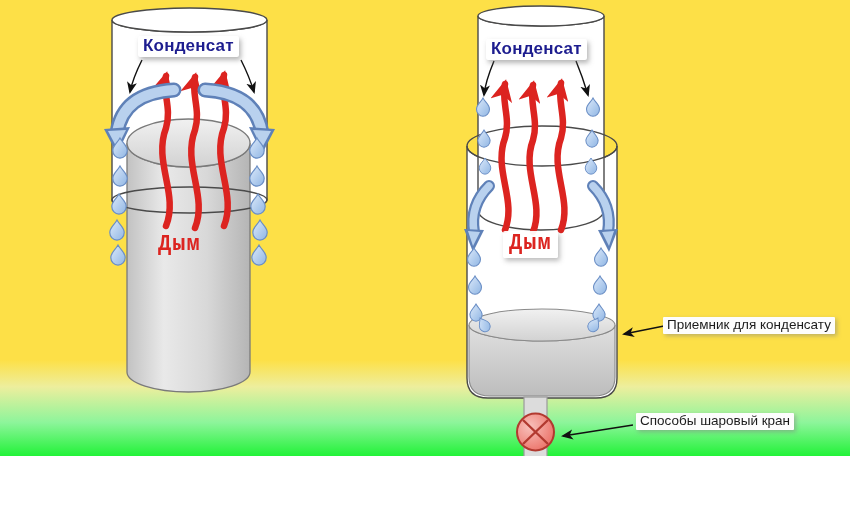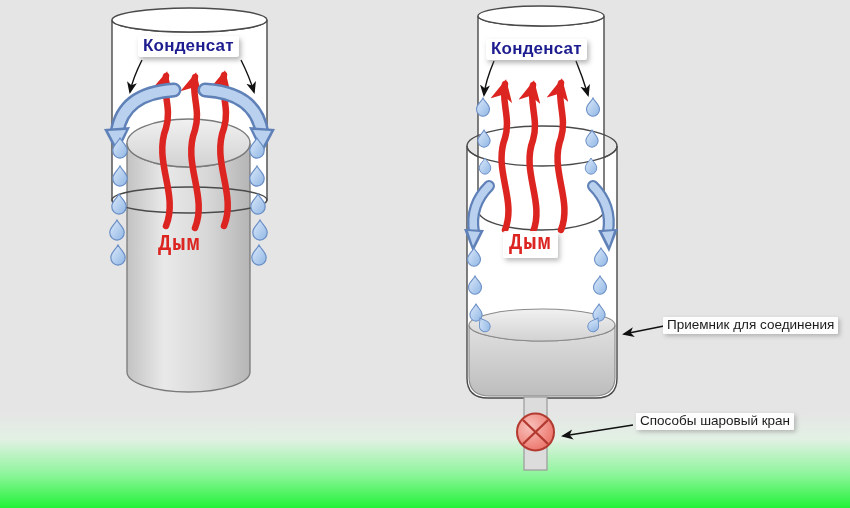--- a/index.html
+++ b/index.html
@@ -1,17 +1,17 @@
 <!DOCTYPE html>
 <html><head>
 <meta charset="utf-8">
 <style>
   html,body{margin:0;padding:0;background:#ffffff;}
   .stage{
-    position:relative;width:850px;height:508px;overflow:hidden;background:#e5e5e5;
+    position:relative;width:850px;height:456px;overflow:hidden;background:#fde047;
     font-family:"Liberation Sans",sans-serif;
   }
   .banner{
     position:absolute;left:0;right:0;bottom:0;height:96px;
     background:linear-gradient(180deg, rgba(255,255,255,0) 0%, rgba(224,250,228,0.55) 28%, #8df59b 65%, #22f238 100%);
   }
   svg.diagram{position:absolute;left:0;top:0;}
   .lbl{position:absolute;white-space:nowrap;line-height:1.15;}
   .cond{
     color:#1d1d8f;font-weight:bold;font-size:17px;letter-spacing:.2px;
@@ -183,16 +183,16 @@
       </g>
     </g>
   </svg>
 
   <div class="lbl cond" style="left:138px;top:36px;">Конденсат</div>
   <div class="lbl smoke" style="left:158px;top:232px;">Дым</div>
 
   <div class="lbl cond" style="left:486px;top:39px;">Конденсат</div>
   <div class="lbl smoke boxed" style="left:503px;top:231px;">Дым</div>
 
-  <div class="lbl note" style="left:663px;top:317px;">Приемник для соединения</div>
+  <div class="lbl note" style="left:663px;top:317px;">Приемник для конденсату</div>
   <div class="lbl note" style="left:636px;top:413px;">Способы шаровый кран</div>
 
 </div>
 
 </body></html>

